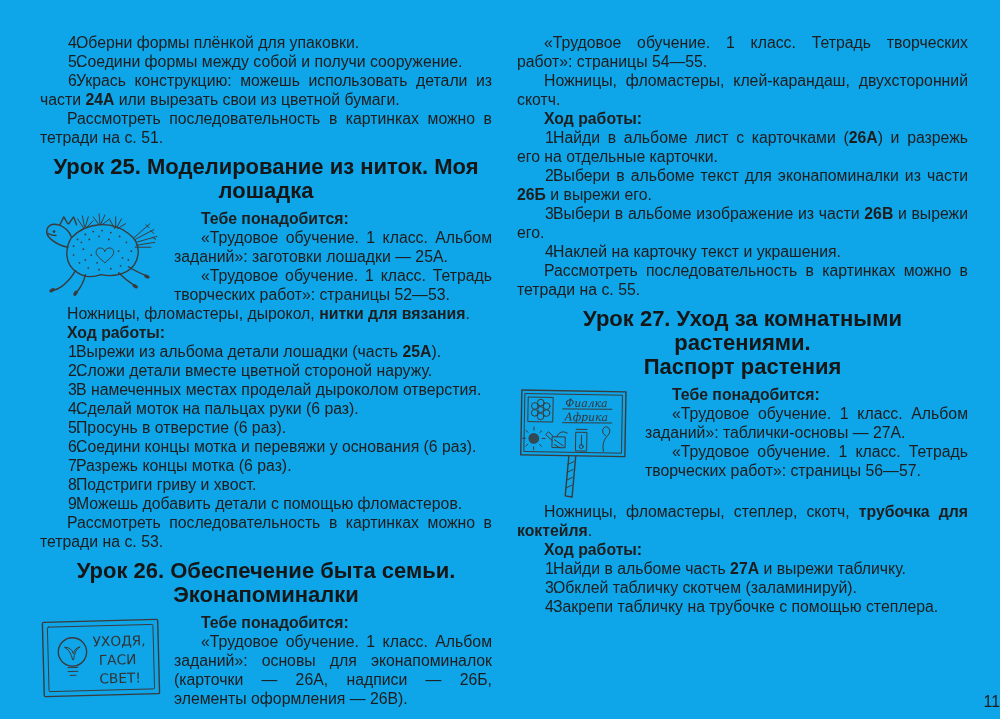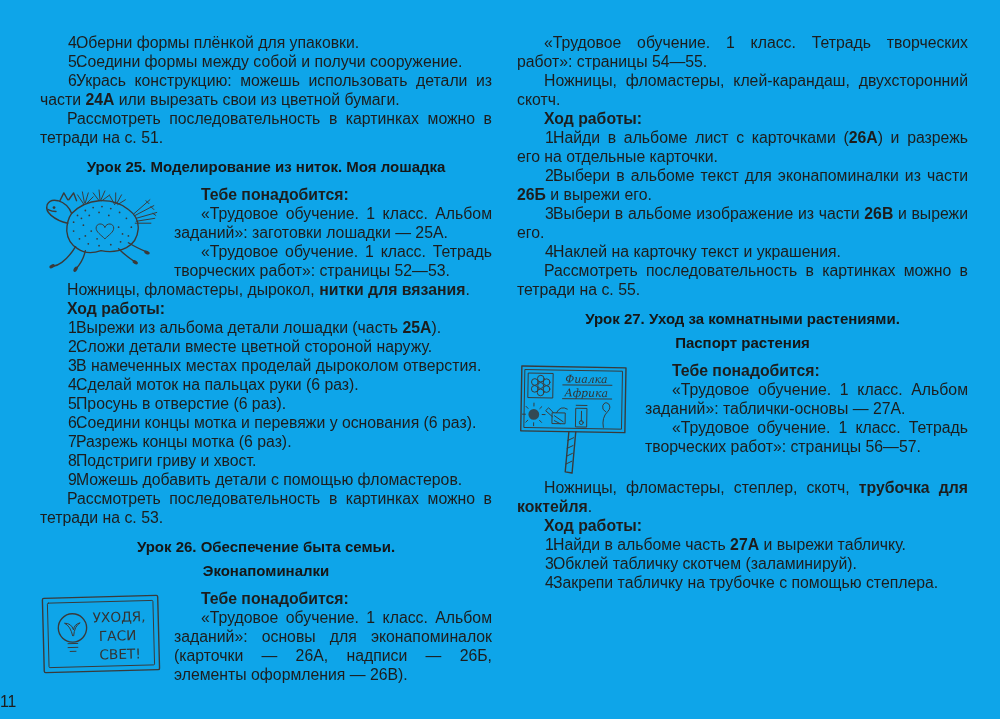--- a/index.html
+++ b/index.html
@@ -25,38 +25,38 @@
   .col-left  { left: 40px; }
   .col-right { left: 517px; width: 451px; }
   p { margin: 0; }
   .para { text-indent: 27px; }
   .li   { text-indent: 14px; }
   .num  { display: inline-block; width: 22px; }
   .b    { font-weight: bold; }
   .label-bold { text-indent: 27px; font-weight: bold; }
   .clear { clear: left; }
   h2 {
-    font-size: 15px;
+    font-size: 22px;
     line-height: 24px;
     font-weight: bold;
     text-align: center;
     margin: 8px 4px 6px;
     color: #161616;
     text-indent: 0;
   }
   .fig { float: left; margin: 3px 12px 2px 0; }
   .fig svg { display: block; }
   .sketch { stroke: #3a3a3a; fill: none; stroke-width: 1.4; stroke-linecap: round; stroke-linejoin: round; }
   .sketch-thin { stroke: #3a3a3a; fill: none; stroke-width: 1; stroke-linecap: round; }
   .ink { fill: #3a3a3a; stroke: none; }
   .page-number {
     position: absolute;
     left: 0; right: 0;
     bottom: 8px;
-    text-align: left;
+    text-align: right;
     font-size: 15.8px;
     color: #1d1d1d;
   }
 </style>
 </head>
 <body>
 
 <div class="page">
 
   <div class="col col-left">

